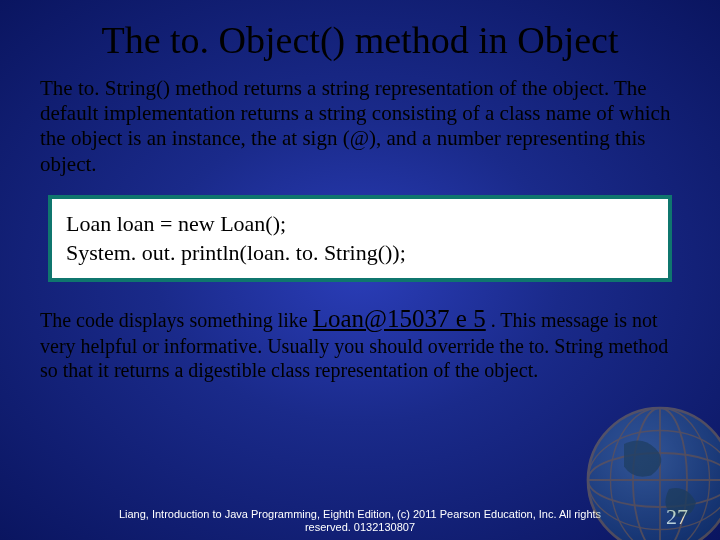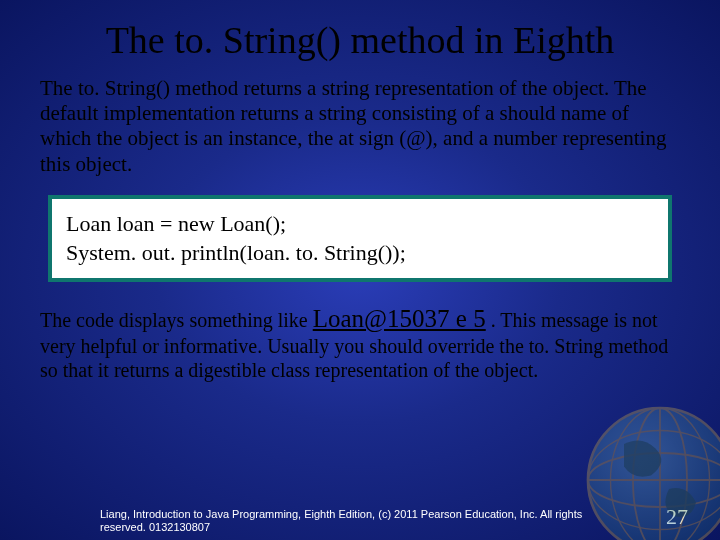--- a/index.html
+++ b/index.html
@@ -55,43 +55,44 @@
     color: #000;
     margin: 0 10px 0 10px;
   }
   .bigcode { font-size: 25px; text-decoration: underline; text-align: right; }
   .u { }
   .footer {
     position: absolute;
     bottom: 6px;
     left: 0;
     width: 100%;
+    text-align: center;
     font-size: 11px;
     color: #fff;
     font-family: Arial, sans-serif;
     padding: 0 100px;
     line-height: 1.2;
   }
   .pagenum {
     position: absolute;
     bottom: 10px;
     right: 32px;
     font-size: 22px;
     color: #fff;
     font-family: "Times New Roman", Times, serif;
   }
 </style>
 </head>
 <body>
 
 <div class="slide">
 
-  <h1 class="title">The to. String() method in Eighth</h1>
+  <h1 class="title">The to. Object() method in Object</h1>
 
-  <p class="para">The to. String() method returns a string representation of the object. The default implementation returns a string consisting of a should name of which the object is an instance, the at sign (@), and a number representing this object.</p>
+  <p class="para">The to. String() method returns a string representation of the object. The default implementation returns a string consisting of a class name of which the object is an instance, the at sign (@), and a number representing this object.</p>
 
   <div class="codebox">
     <div>Loan loan = new Loan();</div>
     <div>System. out. println(loan. to. String());</div>
   </div>
 
   <p class="para2">
     <span>The code displays something like </span><span class="bigcode">Loan@15037 e 5</span><span> . This message is not very helpful or informative. Usually you should override the </span><span class="u">to. String</span><span> method so that it returns a digestible class representation of the object.</span>
   </p>
 

